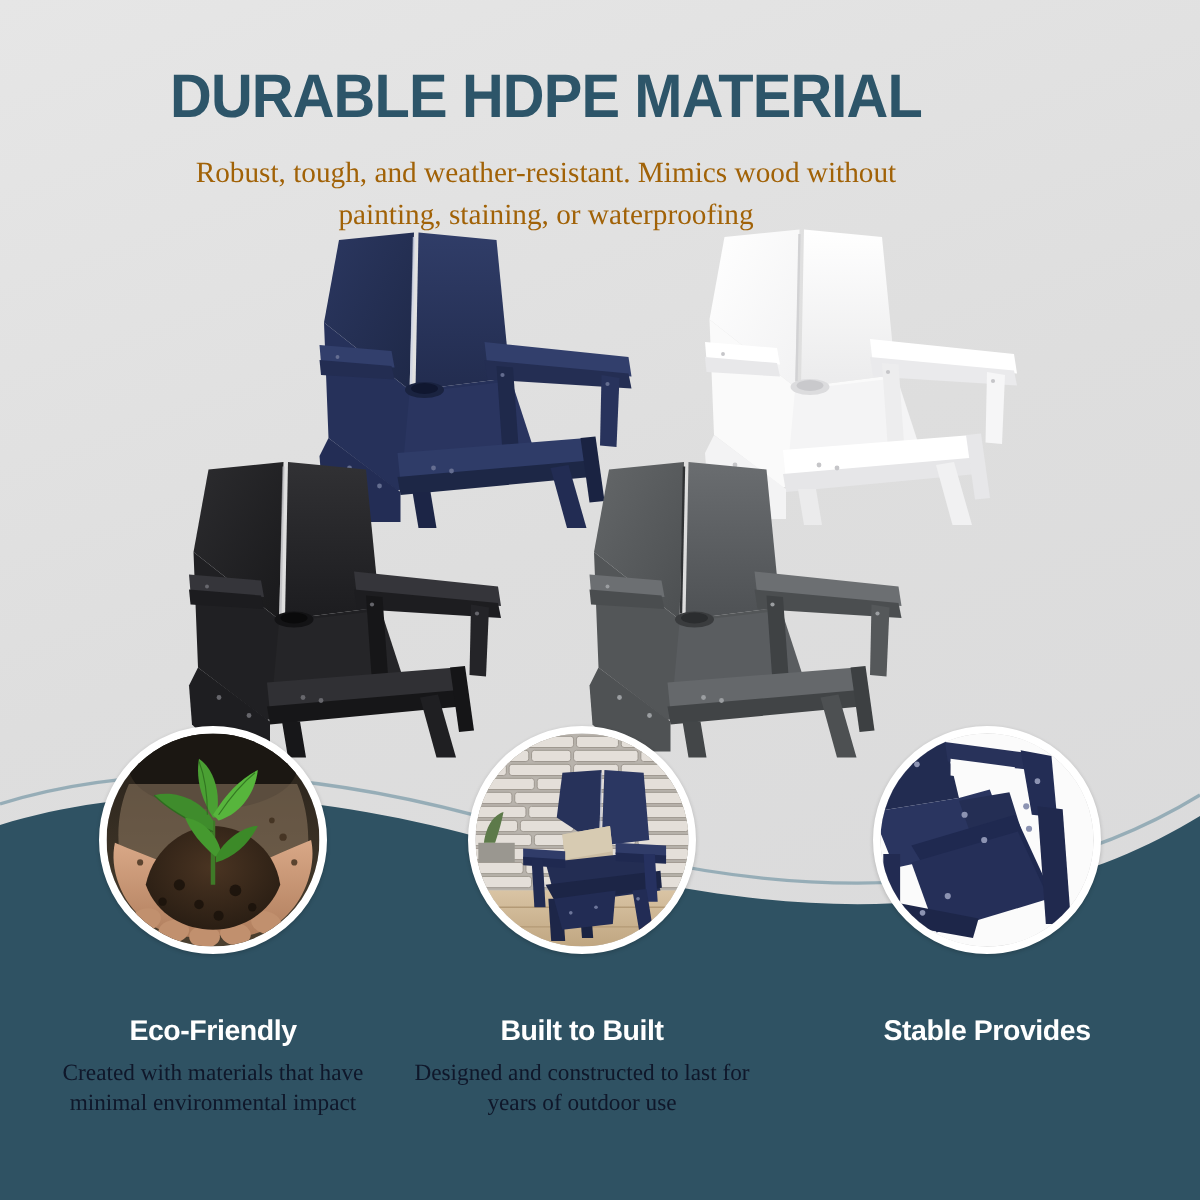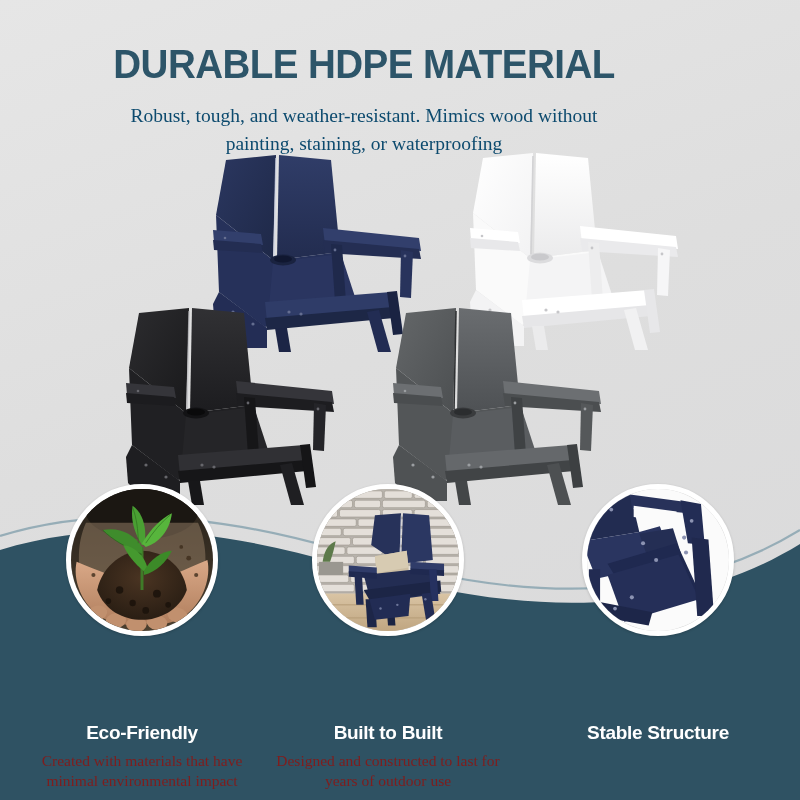--- a/index.html
+++ b/index.html
@@ -25,21 +25,21 @@
     font-size:41px;
     letter-spacing:-0.6px;
     color:#2d5569;
     line-height:1;
     transform:scaleX(0.94);
   }
   .subtitle {
     margin-top:17px;
     font-family:"Liberation Serif", serif;
     font-size:19.5px;
-    color:#0c4a6e;
+    color:#a16207;
     line-height:1.42;
     padding:0 120px;
   }
 
   
   .chairs { position:absolute; left:0; top:0; width:800px; height:800px; z-index:2; }
   .chair { position:absolute; }
   .chair svg { display:block; width:100%; height:100%; overflow:visible; }
 
   
@@ -51,30 +51,30 @@
   .circle {
     width:152px; height:152px; border-radius:50%;
     border:5px solid #ffffff; overflow:hidden; position:relative;
     background:#cfcfcf;
     box-shadow:0 1px 3px rgba(0,0,0,.18);
   }
   .circle > svg { display:block; width:100%; height:100%; }
 
   
   .features { position:absolute; left:0; top:0; width:800px; height:800px; z-index:6; }
-  .feature { position:absolute; width:230px; text-align:center;margin-top:45px; }
+  .feature { position:absolute; width:230px; text-align:center; }
   .f-title {
     font-family:"Liberation Sans", sans-serif;
     font-weight:bold; font-size:19px; color:#ffffff;
     letter-spacing:-0.3px; line-height:1.15;
   }
   .f-desc {
     margin-top:7px;
     font-family:"Liberation Serif", serif;
-    font-size:15.5px; color:#7f1d1d; line-height:1.32;
+    font-size:15.5px; color:#0f172a; line-height:1.32;
   }
 </style>
 </head>
 <body>
 
 <div id="stage">
 
   <div class="bg-top"></div>
 
   <div class="header">
@@ -497,17 +497,17 @@
       <div class="f-title">Eco-Friendly</div>
       <div class="f-desc">Created with materials that have minimal environmental impact</div>
     </div>
 
     <div class="feature" style="left:273px; top:677px;">
       <div class="f-title">Built to Built</div>
       <div class="f-desc">Designed and constructed to last for years of outdoor use</div>
     </div>
 
     <div class="feature" style="left:543px; top:677px;">
-      <div class="f-title">Stable Structure</div>
+      <div class="f-title">Stable Provides</div>
     </div>
   </div>
 
 </div>
 
 </body></html>

